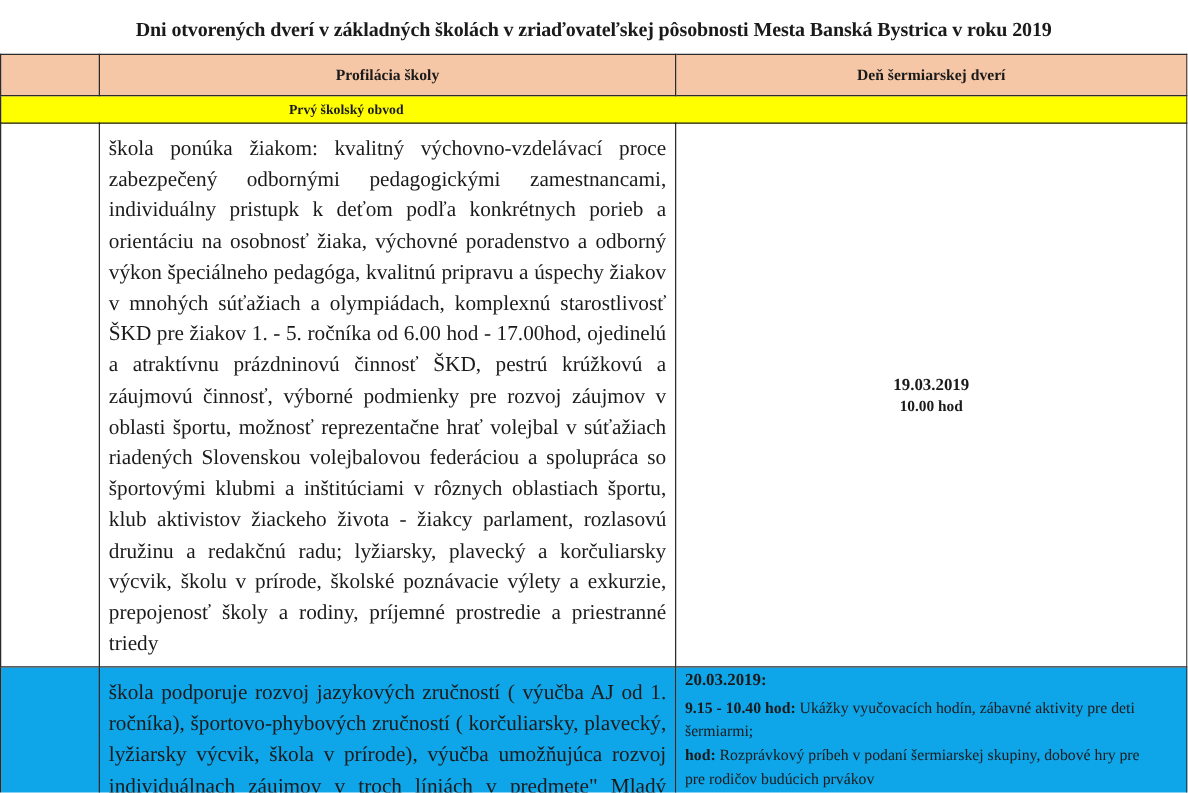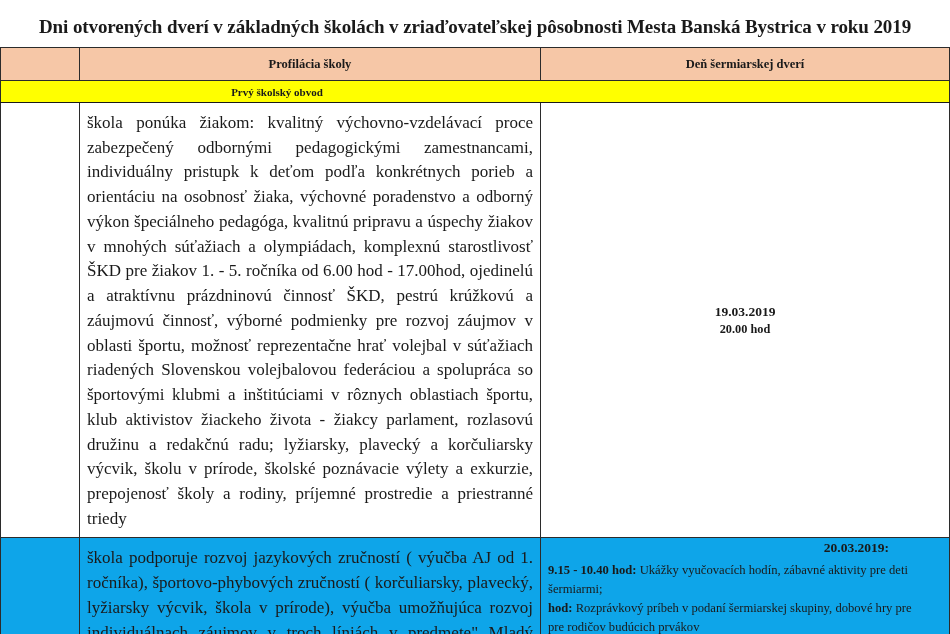--- a/index.html
+++ b/index.html
@@ -14,21 +14,21 @@
     font-family: "Liberation Serif", "DejaVu Serif", serif;
     color: #1a1a1a;
   }
 
   
   .doc-title {
     width: 950px;
     text-align: center;
     font-family: "Liberation Serif", "DejaVu Serif", serif;
     font-weight: bold;
-    font-size: 19px;
+    font-size: 16px;
     letter-spacing: -0.1px;
     padding: 16px 0 9px 0;
     box-sizing: border-box;
     white-space: nowrap;
   }
 
   
   .sheet {
     width: 950px;
     border-collapse: collapse;
@@ -125,21 +125,21 @@
   }
 
   .day-rich {
     font-size: 12.6px;
     line-height: 1.52;
     white-space: nowrap;
     padding-left: 7px;
   }
   .day-rich .day-head {
     display: block;
-    text-align: right;
+    text-align: left;
     font-weight: bold;
     font-size: 13.5px;
     white-space: nowrap;
     padding-right: 60px;
     margin-bottom: 2px;
   }
   .day-rich b { font-weight: bold; }
 
   
   .vc {
@@ -191,21 +191,21 @@
           </div>
         </div>
       </td>
       <td>
         <div class="cell-profile">škola ponúka žiakom: kvalitný výchovno-vzdelávací proce zabezpečený odbornými pedagogickými zamestnancami, individuálny pristupk k deťom podľa konkrétnych porieb a orientáciu na osobnosť žiaka, výchovné poradenstvo a odborný výkon špeciálneho pedagóga, kvalitnú pripravu a úspechy žiakov v mnohých súťažiach a olympiádach, komplexnú starostlivosť ŠKD pre žiakov 1. - 5. ročníka od 6.00 hod - 17.00hod, ojedinelú a atraktívnu prázdninovú činnosť ŠKD, pestrú krúžkovú a záujmovú činnosť, výborné podmienky pre rozvoj záujmov v oblasti športu, možnosť reprezentačne hrať volejbal v súťažiach riadených Slovenskou volejbalovou federáciou a spolupráca so športovými klubmi a inštitúciami v rôznych oblastiach športu, klub aktivistov žiackeho života - žiakcy parlament, rozlasovú družinu a redakčnú radu;  lyžiarsky, plavecký a korčuliarsky výcvik, školu v prírode, školské poznávacie výlety a exkurzie, prepojenosť školy a rodiny, príjemné prostredie a priestranné triedy</div>
       </td>
       <td class="day-cell-tall">
         <div class="vc">
           <div class="day-simple">
             <div>19.03.2019</div>
-            <div class="day-time">20.00 hod</div>
+            <div class="day-time">10.00 hod</div>
           </div>
         </div>
       </td>
     </tr>
 
 
     <tr class="data-row tinted">
       <td>
         <div class="cell-school" style="height:157px;">
           <div class="school-v-center">

